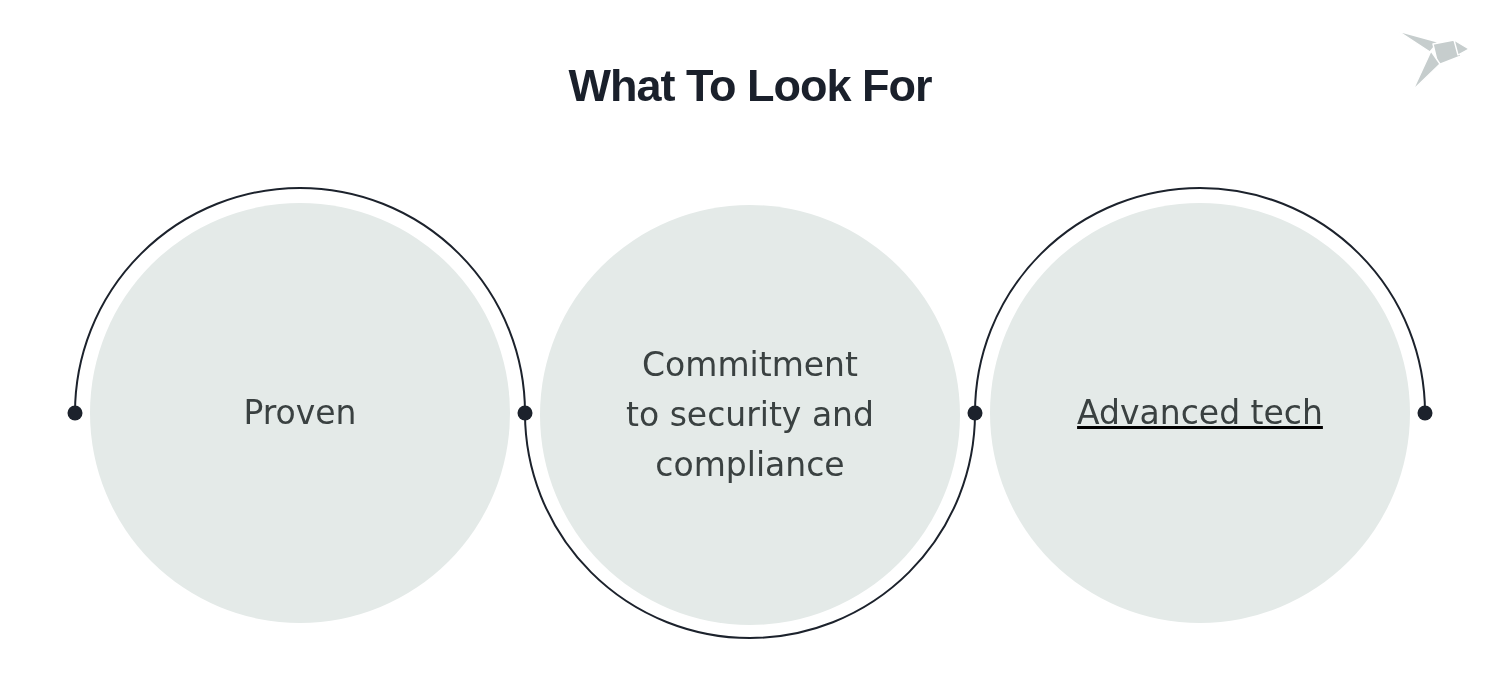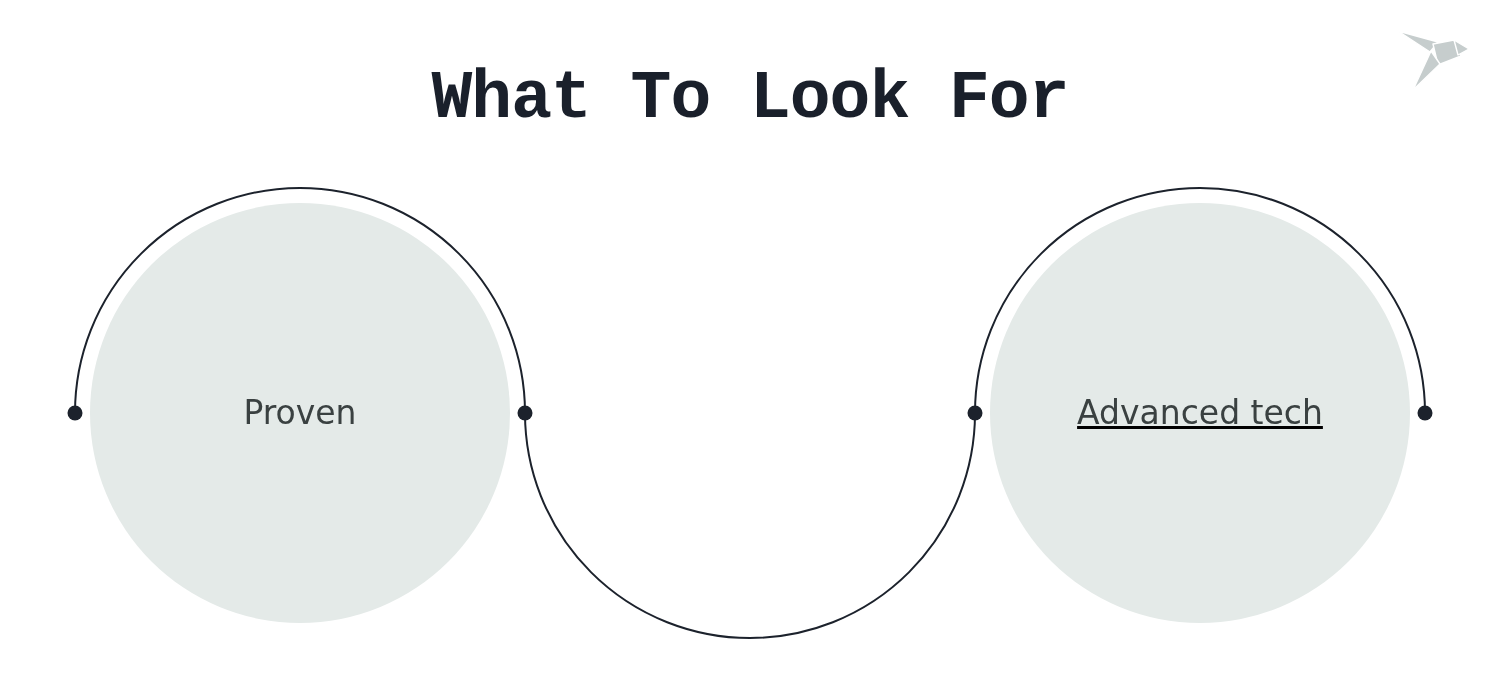--- a/index.html
+++ b/index.html
@@ -19,23 +19,23 @@
     background: var(--background);
     overflow: hidden;
     font-family: "DejaVu Sans", "Liberation Sans", sans-serif;
   }
   .page-title {
     position: absolute;
     top: 60px;
     left: 0;
     right: 0;
     text-align: center;
-    font-family: Liberation Mono, monospace;
+    font-family: Liberation Sans, sans-serif;
     font-weight: 800;
-    font-size: 68px;
+    font-size: 45px;
     letter-spacing: -1px;
     color: var(--title);
   }
   .logo {
     position: absolute;
     left: 1388px;
     top: 20px;
     width: 100px;
     height: 80px;
   }
@@ -103,20 +103,27 @@
     <circle class="connector-dot" cx="1425" cy="413" r="7.5"></circle>
   </svg>
 
   <div class="circle circle-1">
     <div class="circle-label">
       <span>Proven</span>
       <span></span>
     </div>
   </div>
 
+  <div class="circle circle-2">
+    <div class="circle-label">
+      <span>Commitment</span>
+      <span>to security and</span>
+      <span>compliance</span>
+    </div>
+  </div>
 
   <div class="circle circle-3">
     <div class="circle-label">
       <span>Advanced tech</span>
       <span></span>
     </div>
   </div>
 
 </div>
 

